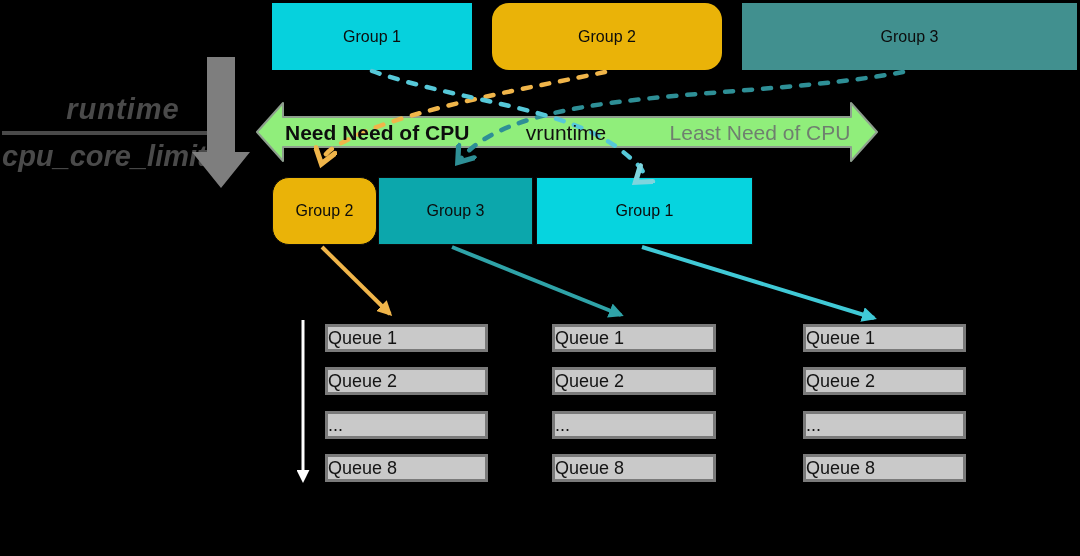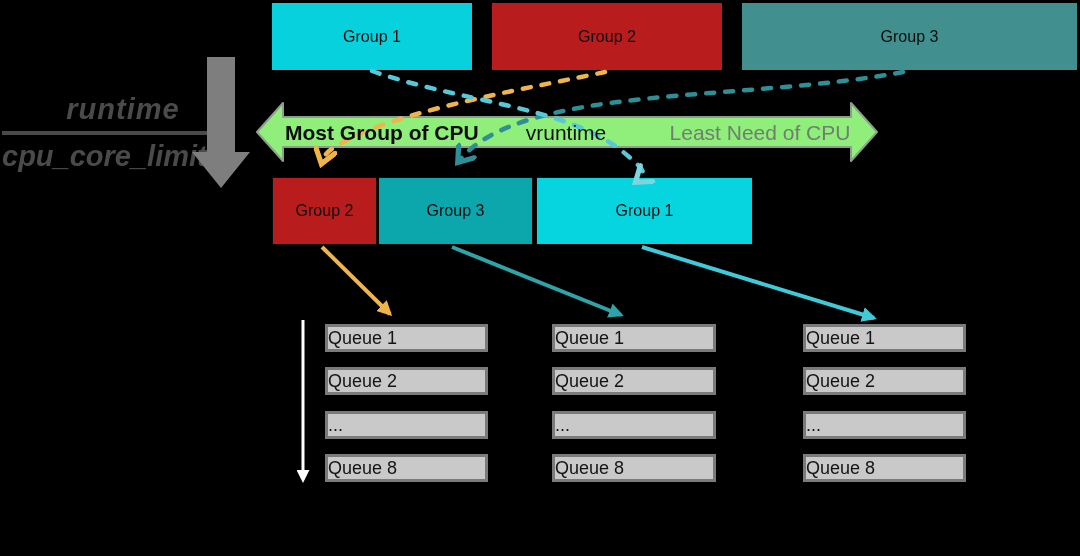--- a/index.html
+++ b/index.html
@@ -8,21 +8,21 @@
   .abs{position:absolute;}
   
   .formula-num{left:48px;top:93px;width:150px;text-align:center;
     font-size:29px;font-weight:bold;font-style:italic;color:#4a4a4a;letter-spacing:1px;z-index:1;}
   .formula-bar{left:2px;top:131px;width:206px;height:4px;background:#4a4a4a;z-index:1;}
   .formula-den{left:2px;top:140px;width:246px;white-space:nowrap;
     font-size:29px;font-weight:bold;font-style:italic;color:#4a4a4a;letter-spacing:0px;z-index:1;}
   
   .gbox{display:flex;align-items:center;justify-content:center;
     font-size:16px;color:#0c0c0c;z-index:2;box-sizing:border-box;}
-  .c-cyan{background:#06D1DD;} .c-yellow{background:#b91c1c;}
+  .c-cyan{background:#06D1DD;} .c-yellow{background:#eab308;border-radius:17px;}
   .c-teal-muted{background:#41908F;} .c-teal{background:#0CA7AC;} .c-cyan2{background:#06D4DF;}
   .t1-g1{left:272px;top:3px;width:200px;height:67px;}
   .t1-g2{left:492px;top:3px;width:230px;height:67px;}
   .t1-g3{left:742px;top:3px;width:335px;height:67px;}
   .t2-g2{left:272px;top:177px;width:105px;height:68px;border:1px solid #0a0a0a;}
   .t2-g3{left:378px;top:177px;width:155px;height:68px;border:1px solid #0a0a0a;}
   .t2-g1{left:536px;top:177px;width:217px;height:68px;border:1px solid #0a0a0a;}
   
   .banner-label{z-index:6;top:122px;height:22px;line-height:22px;font-size:21px;}
   .banner-most{left:285px;width:180px;font-weight:bold;color:#0d0d0d;white-space:nowrap;}
@@ -55,21 +55,21 @@
   <div class="abs gbox c-yellow t2-g2">
     <span>Group 2</span>
   </div>
   <div class="abs gbox c-teal t2-g3">
     <span>Group 3</span>
   </div>
   <div class="abs gbox c-cyan2 t2-g1">
     <span>Group 1</span>
   </div>
 
-  <div class="abs banner-label banner-most">Most Group of CPU</div>
+  <div class="abs banner-label banner-most">Need Need of CPU</div>
   <div class="abs banner-label banner-vrun">vruntime</div>
   <div class="abs banner-label banner-least">Least Need of CPU</div>
 
   <div class="abs qbox" style="left:325px;top:324px;width:163px;height:28px">
       <span>Queue 1</span>
     </div>
   <div class="abs qbox" style="left:325px;top:367px;width:163px;height:28px">
       <span>Queue 2</span>
     </div>
   <div class="abs qbox" style="left:325px;top:411px;width:163px;height:28px">

